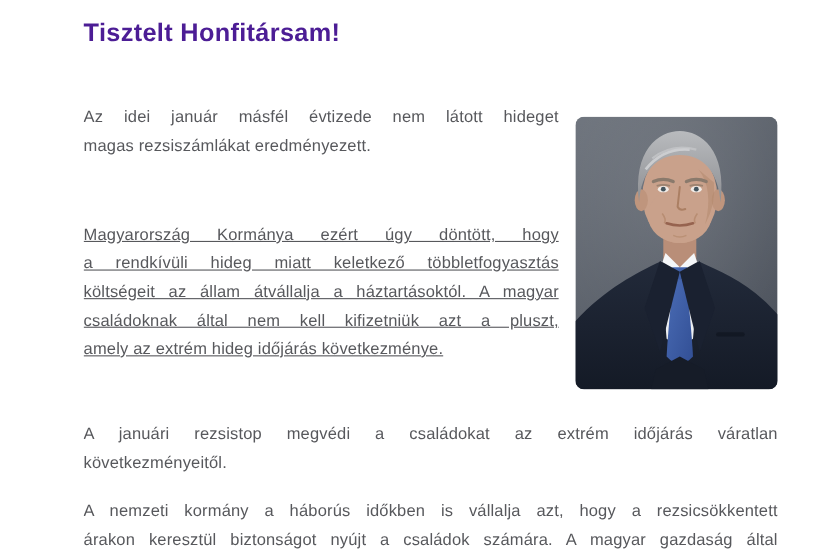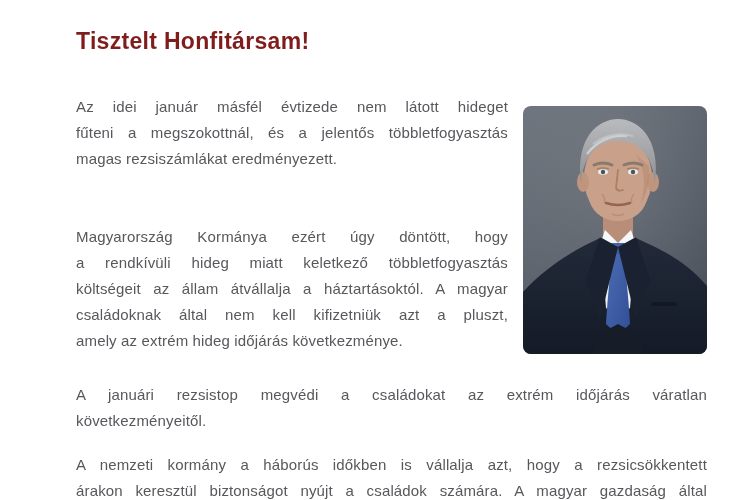--- a/index.html
+++ b/index.html
@@ -11,38 +11,38 @@
   .page {
     position: relative;
     width: 750px;
     height: 500px;
     background: #ffffff;
     overflow: hidden;
   }
   .page-title {
     position: absolute;
     left: 76px;
-    top: 28px;
+    top: 16px;
     font-size: 23px;
     font-weight: 700;
-    color: #7f1d1d;
+    color: #4c1d95;
     letter-spacing: 0.3px;
   }
   .para {
     position: absolute;
     left: 76px;
     color: #57585c;
     font-size: 15px;
     line-height: 26px;
     letter-spacing: 0.15px;
   }
   .para.narrow { width: 432px; }
   .para.full   { width: 631px; }
   .p1 { top: 94px; }
-  .p2 { top: 224px; }
+  .p2 { top: 201px; text-decoration: underline; }
   .p3 { top: 382px; }
   .p4 { top: 452px; }
   .line {
     height: 26px;
     overflow: hidden;
     text-align: justify;
     text-align-last: justify;
   }
   .line.last { text-align-last: left; }
   .portrait {
@@ -58,21 +58,20 @@
 </style>
 </head>
 <body>
 
 <div class="page">
 
   <div class="page-title">Tisztelt Honfitársam!</div>
 
   <div class="para narrow p1">
     <div class="line">Az idei január másfél évtizede nem látott hideget</div>
-    <div class="line">fűteni a megszokottnál, és a jelentős többletfogyasztás</div>
     <div class="line last">magas rezsiszámlákat eredményezett.</div>
   </div>
 
   <div class="para narrow p2">
     <div class="line">Magyarország Kormánya ezért úgy döntött, hogy</div>
     <div class="line">a rendkívüli hideg miatt keletkező többletfogyasztás</div>
     <div class="line">költségeit az állam átvállalja a háztartásoktól. A magyar</div>
     <div class="line">családoknak által nem kell kifizetniük azt a pluszt,</div>
     <div class="line last">amely az extrém hideg időjárás következménye.</div>
   </div>

